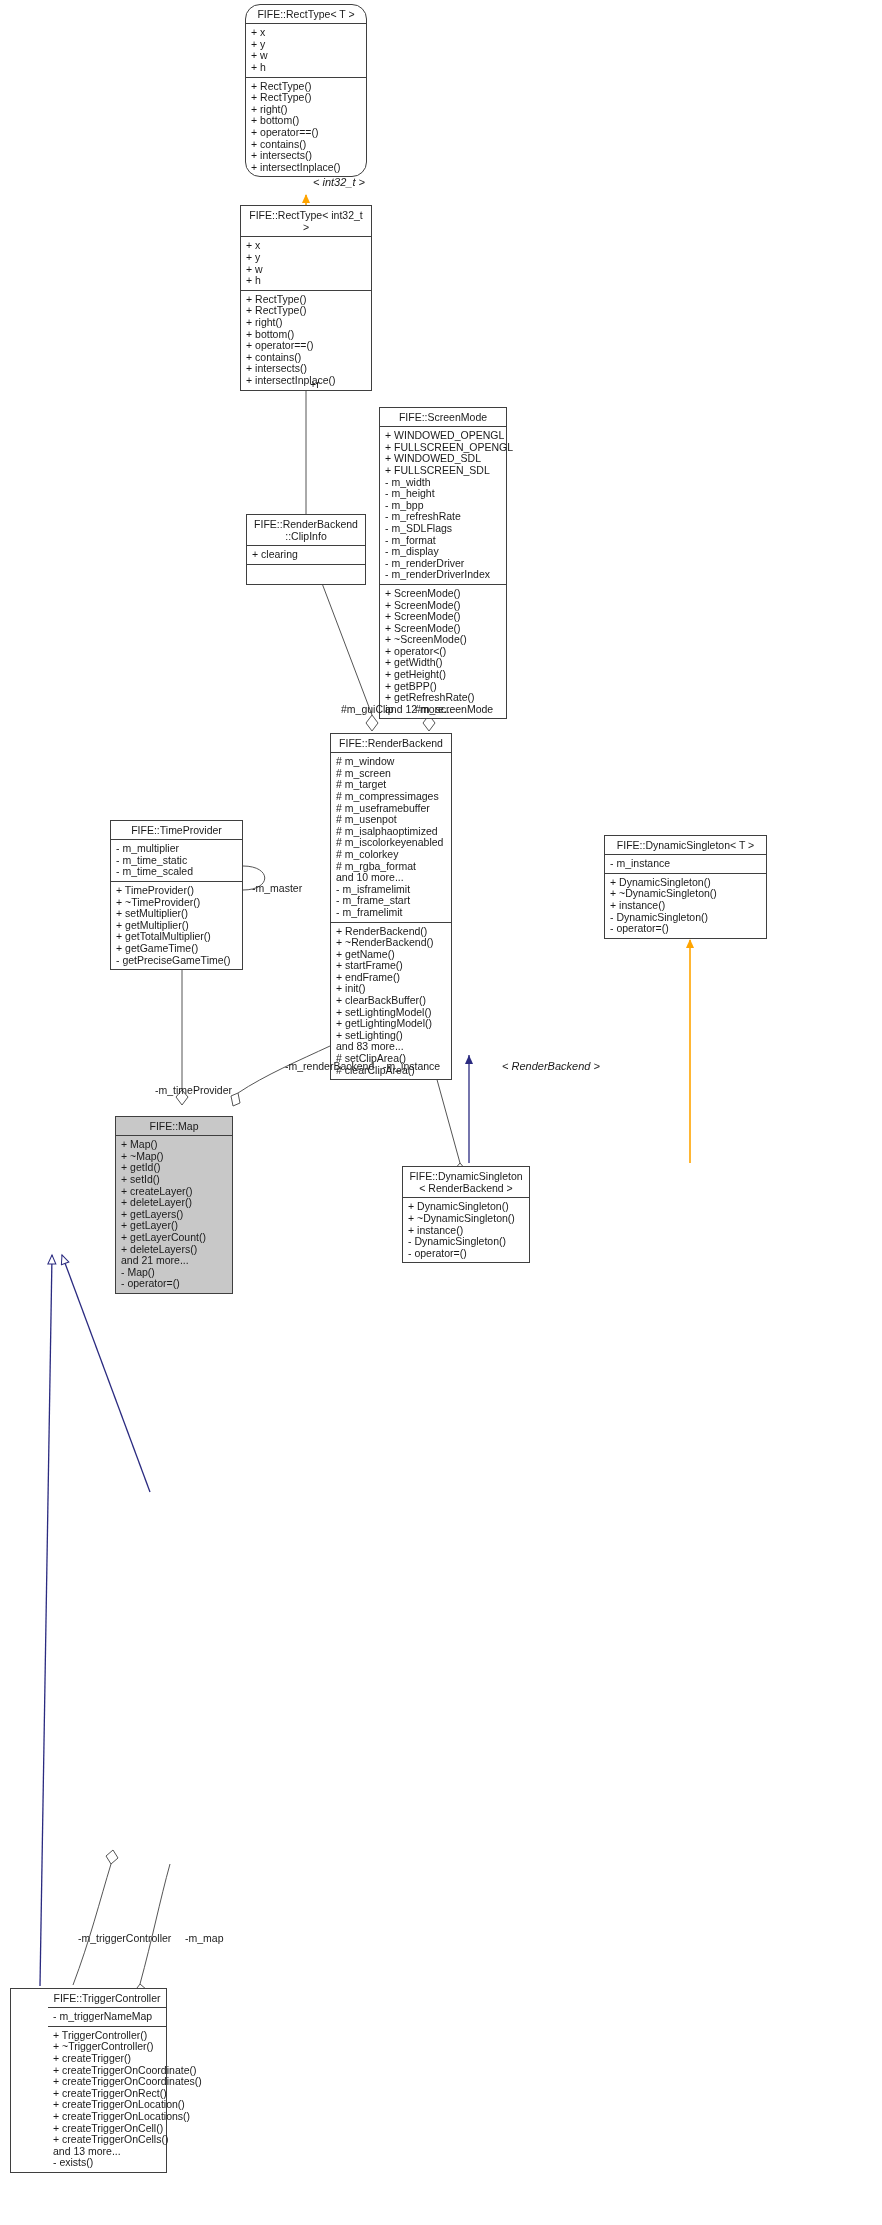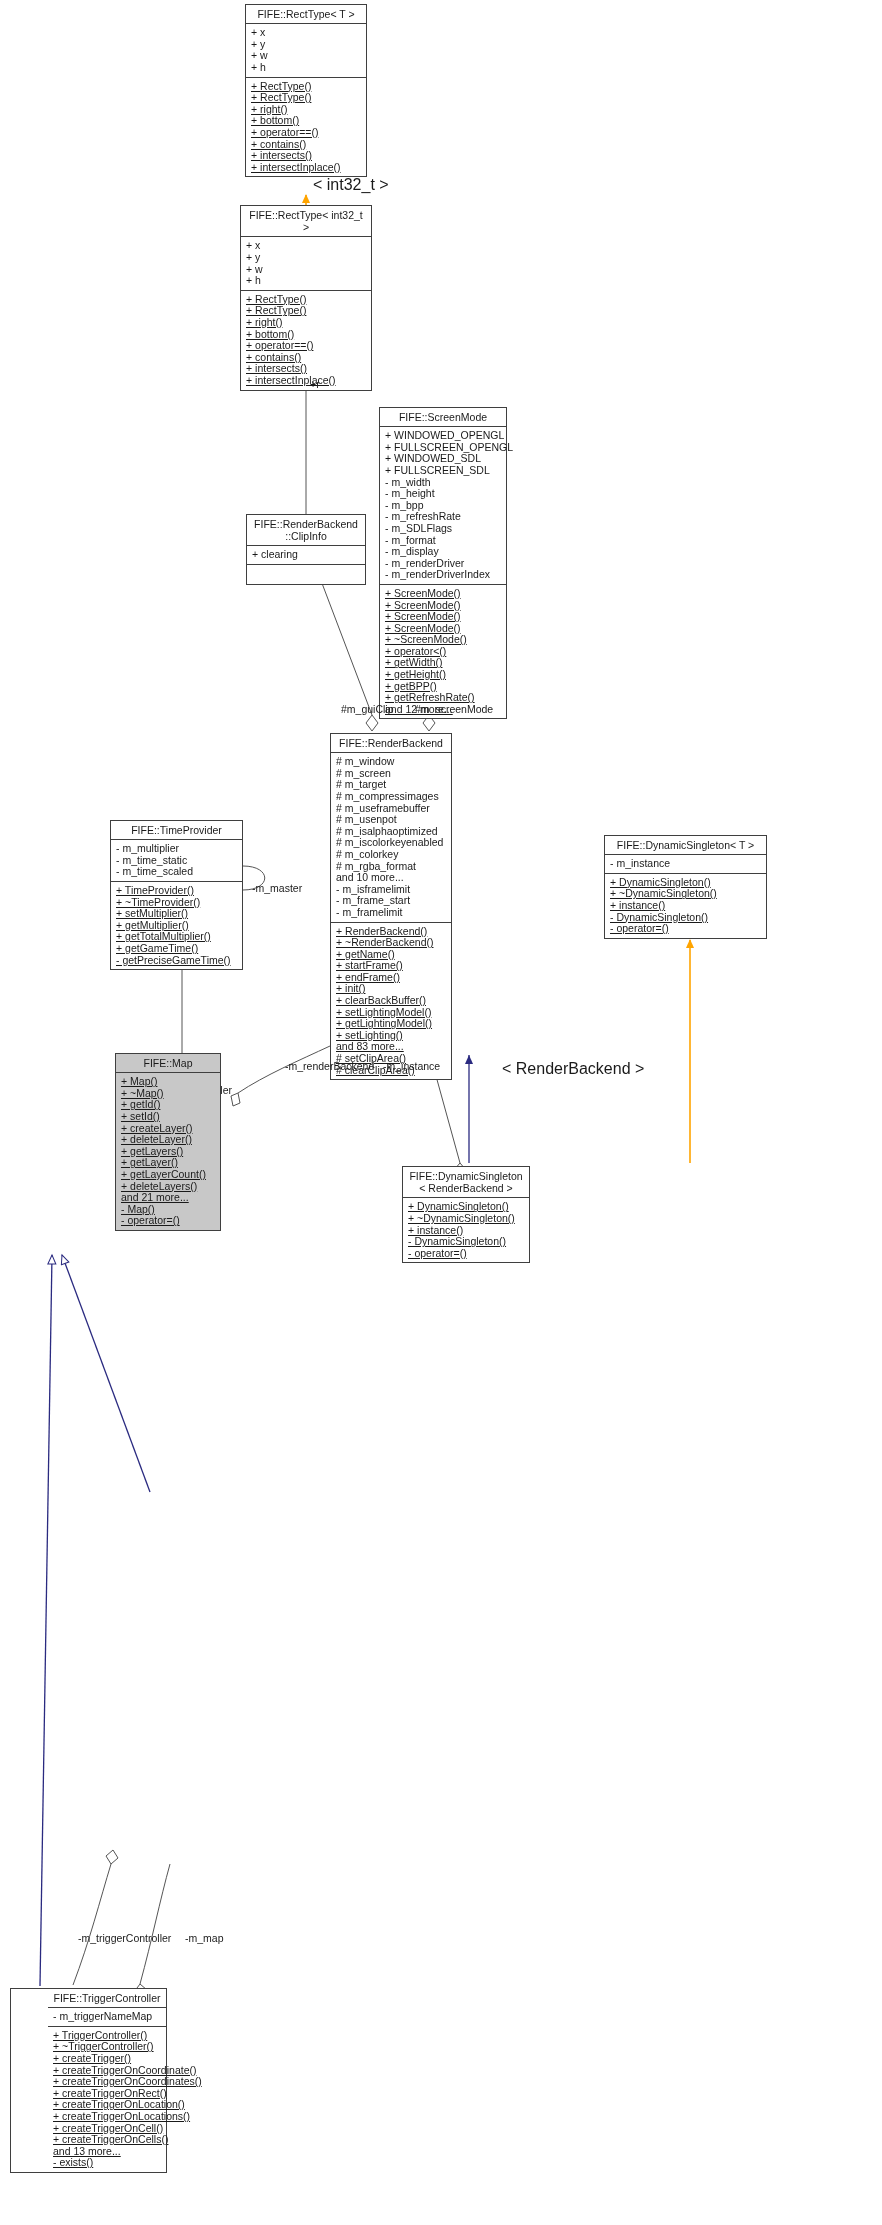--- a/index.html
+++ b/index.html
@@ -46,43 +46,43 @@
     font-size: 10.5px;
     line-height: 12.2px;
     white-space: pre-line;
   }
   .uml .compartment {
     padding: 3px 4px 3px 5px;
     border-bottom: 1px solid #3f3f3f;
   }
   .uml .compartment:last-child {
     border-bottom: none;
-    text-decoration: underline;
   }
   .uml .compartment.empty {
     min-height: 13px;
   }
   .uml .row {
     white-space: pre;
     letter-spacing: 0px;
   }
   
   .elabel {
     position: absolute;
     font-size: 10.5px;
     line-height: 12px;
     color: #1a1a1a;
     white-space: pre;
     background: transparent;
   }
   .tmpl-label {
     position: absolute;
-    font-size: 16px;
+    font-size: 11px;
     color: #1a1a1a;
     white-space: pre;
+    font-style: italic;
   }
 </style>
 </head>
 <body>
 
 <div id="canvas">
 
   <svg class="edges" viewBox="0 0 882 2225">
     <defs>
       <marker id="arrowOrange" markerWidth="10" markerHeight="10" refX="8" refY="4" orient="auto" markerUnits="userSpaceOnUse">
@@ -127,21 +127,21 @@
 
     <path d="M40,1986 L52,1255" fill="none" stroke="#2a2a80" stroke-width="1.3" marker-end="url(#arrowNavyOpen)"></path>
 
     <path d="M111,1864 C100,1900 90,1940 73,1985" fill="none" stroke="#555555" stroke-width="1"></path>
     <polygon points="111,1864 118,1858 113,1850 106,1856" fill="#ffffff" stroke="#555555" stroke-width="1"></polygon>
 
     <path d="M170,1864 C160,1900 152,1940 140,1984" fill="none" stroke="#555555" stroke-width="1"></path>
     <polygon points="140,1984 147,1990 141,1998 134,1992" fill="#ffffff" stroke="#555555" stroke-width="1"></polygon>
   </svg>
 
-  <div class="uml" style="left:245px; top:4px; width:122px;">
+  <div class="uml" style="left:245px; top:4px; width:122px;border-radius:15px;">
     <div class="title">FIFE::RectType&lt; T &gt;</div>
     <div class="compartment">
       <div class="row">+ x</div>
       <div class="row">+ y</div>
       <div class="row">+ w</div>
       <div class="row">+ h</div>
     </div>
     <div class="compartment">
       <div class="row">+ RectType()</div>
       <div class="row">+ RectType()</div>
@@ -302,21 +302,21 @@
 &lt; RenderBackend &gt;</div>
     <div class="compartment">
       <div class="row">+ DynamicSingleton()</div>
       <div class="row">+ ~DynamicSingleton()</div>
       <div class="row">+ instance()</div>
       <div class="row">- DynamicSingleton()</div>
       <div class="row">- operator=()</div>
     </div>
   </div>
 
-  <div class="uml hl" style="left:115px; top:1053px; width:106px;">
+  <div class="uml hl" style="left:115px; top:1116px; width:118px;">
     <div class="title">FIFE::Map</div>
     <div class="compartment">
       <div class="row">+ Map()</div>
       <div class="row">+ ~Map()</div>
       <div class="row">+ getId()</div>
       <div class="row">+ setId()</div>
       <div class="row">+ createLayer()</div>
       <div class="row">+ deleteLayer()</div>
       <div class="row">+ getLayers()</div>
       <div class="row">+ getLayer()</div>

